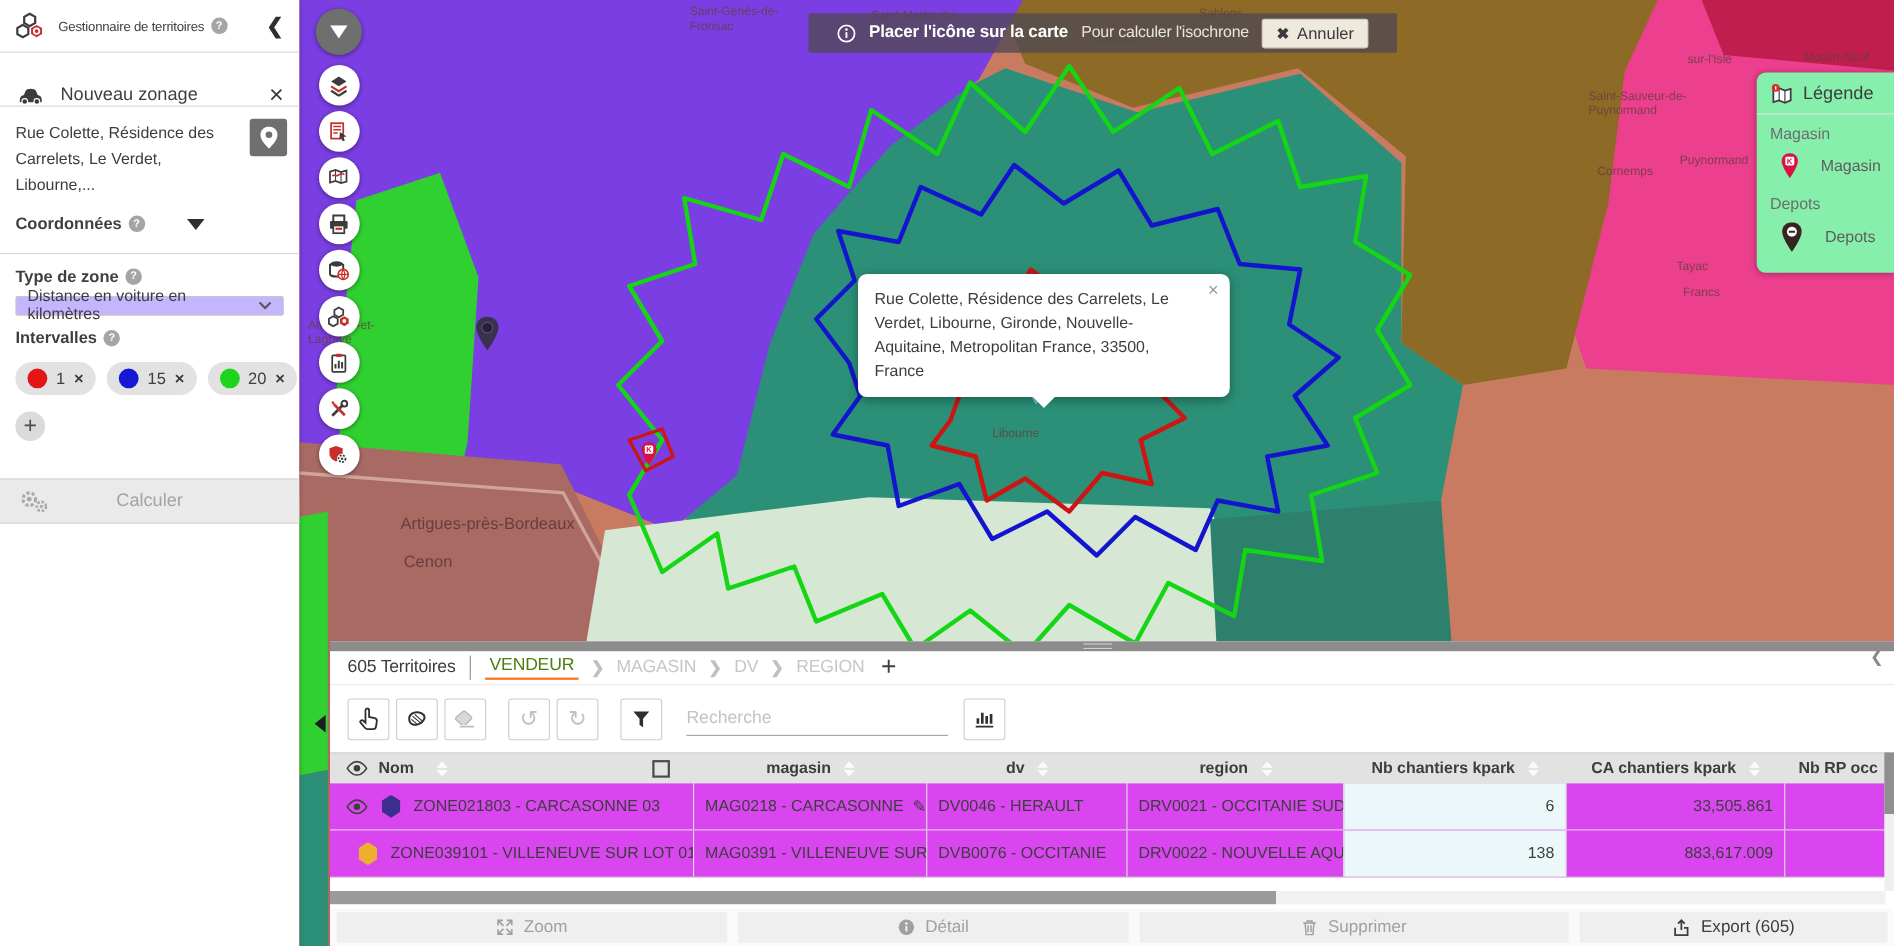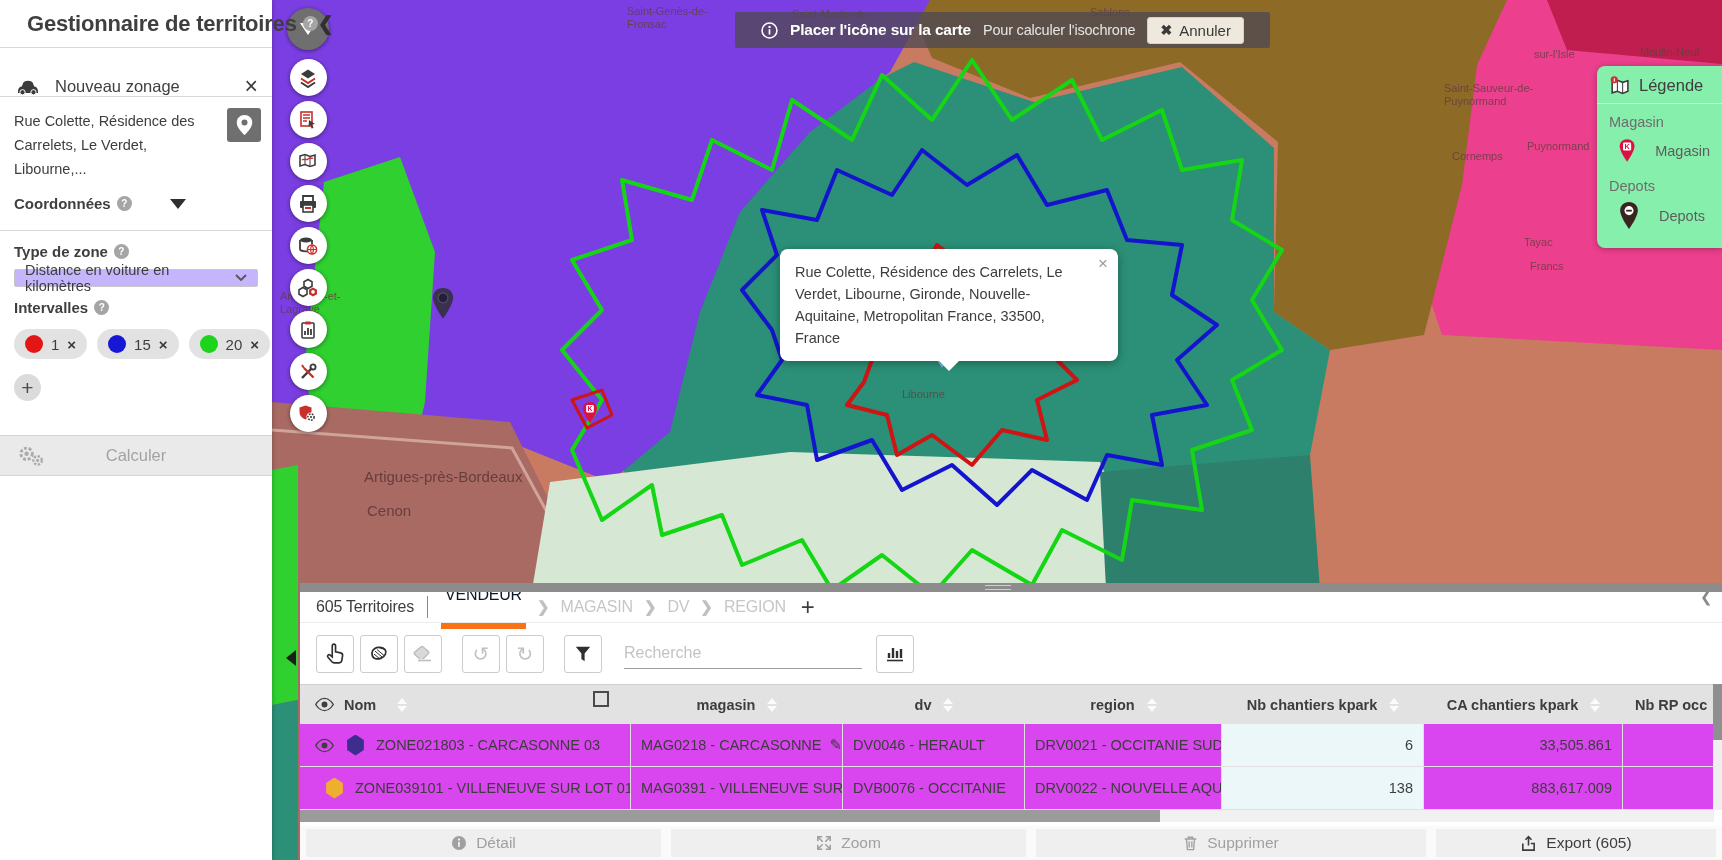--- a/index.html
+++ b/index.html
@@ -26,21 +26,21 @@
   #legend{position:absolute;left:1325px;top:66px;width:125px;background:#86efac;border-radius:8px 0 0 8px;box-shadow:0 1px 6px rgba(0,0,0,.3);z-index:11;padding-bottom:14px}
   #legend .lg-head{display:flex;align-items:center;gap:9px;padding:10px 12px 8px;border-bottom:1px solid #e2e2e2}
   #legend .lg-title{font-size:16.5px;color:#3d3d3d}
   #legend .lg-group{font-size:14.5px;color:#6d6d6d;padding:10px 12px 2px}
   #legend .lg-item{display:flex;align-items:center;gap:20px;padding:6px 12px 4px 22px;font-size:14.5px;color:#5d5d5d}
   
   .pin{position:absolute;z-index:9}
   
   #sidebar{position:absolute;left:0;top:0;width:272px;height:860px;background:#fff;z-index:30;box-shadow:1px 0 4px rgba(0,0,0,.2)}
   .sb-head{height:48px;display:flex;align-items:center;padding:0 14px;border-bottom:1px solid #d8d8d8}
-  .sb-head .t{font-size:22px;font-weight:bold;letter-spacing:-.2px;margin-left:13px;white-space:nowrap}
+  .sb-head .t{font-size:12px;font-weight:normal;letter-spacing:-.2px;margin-left:13px;white-space:nowrap}
   .help{display:inline-flex;width:15px;height:15px;border-radius:50%;background:#a5a5a5;color:#fff;font-size:10px;font-weight:bold;align-items:center;justify-content:center;margin-left:6px;flex:none;cursor:pointer}
   .help:before{content:"?"}
   .sb-collapse{margin-left:auto;font-size:19px;font-weight:bold;color:#2f2f2f;cursor:pointer}
   .sb-collapse:before{content:"❮"}
   .sb-row2{height:49px;display:flex;align-items:flex-end;padding:0 14px;border-bottom:1px solid #d8d8d8}
   .sb-row2 .t{font-size:16.5px;margin-left:13px}
   .sb-close{margin-left:auto;font-size:23px;color:#3a3a3a;cursor:pointer;line-height:20px}
   .sb-close:before{content:"×"}
   .addr-wrap{position:relative;padding:12px 14px 4px;min-height:72px}
   .addr{width:198px;font-size:14.5px;line-height:24px;color:#3d3d3d;cursor:text}
@@ -63,34 +63,34 @@
   #calc-btn .t{position:absolute;left:0;right:0;text-align:center;color:#a3a3a3;font-size:16.5px}
   #create-btn{margin-top:12px;height:36px;background:#e3e3e3;border-radius:2px;display:flex;align-items:center;justify-content:center;color:#a3a3a3;font-size:15px;cursor:default}
   
   #panel{position:absolute;left:300px;top:583px;width:1422px;height:277px;background:#fff;z-index:20}
   #resize-bar{height:9px;background:#8c8c8c;position:relative;cursor:row-resize}
   #resize-bar .grip{position:absolute;left:685px;top:2px;width:26px;height:5px;border-top:1px solid #cfcfcf;border-bottom:1px solid #cfcfcf}
   #tabs-row{height:30px;display:flex;align-items:center;padding-left:16px;font-size:16px}
   #tabs-row .count{color:#3d3d3d;letter-spacing:-.2px}
   #tabs-row .vsep{width:1px;height:22px;background:#8a8a8a;margin:0 13px}
   .tab{letter-spacing:-.2px;cursor:pointer}
-  .tab.active{color:#0f172a;border-bottom:6px solid #f97316;padding:0 4px 19px}
+  .tab.active{color:#4d7c0f;border-bottom:2px solid #f97316;padding:0 4px 2px}
   .tab.idle{color:#c6c6c6}
   .tab-sep{color:#c0c0c0;font-size:15px;font-weight:bold;margin:0 11px}
   .tab-sep:before{content:"❯"}
   #tab-add{color:#3d3d3d;font-size:24px;margin-left:15px;cursor:pointer;line-height:20px}
   #tab-add:before{content:"+"}
   #tools-row{height:62px;display:flex;align-items:center;padding-left:16px;border-top:1px solid #ececec}
   .tool{width:38px;height:38px;border:1px solid #ccc;border-radius:3px;background:#fff;display:flex;align-items:center;justify-content:center;cursor:pointer;margin-right:6px}
   .tool.gap{margin-left:14px}
   .tool .uglyph{font-size:20px;color:#c2c2c2;line-height:1}
   #search{margin-left:16px;width:238px;border:none;border-bottom:1px solid #9e9e9e;font-size:16px;height:30px;outline:none;color:#3d3d3d;font-family:"Liberation Sans",sans-serif}
   #search::placeholder{color:#c3c3c3}
   
-  #thead{height:40px;background:#e2e2e2;border-top:1px solid #cfcfcf;display:flex;align-items:center;font-size:14.5px;font-weight:bold;color:#3d3d3d;position:relative}
+  #thead{height:28px;background:#e2e2e2;border-top:1px solid #cfcfcf;display:flex;align-items:center;font-size:14.5px;font-weight:bold;color:#3d3d3d;position:relative}
   .th,.td{display:flex;align-items:center;height:100%}
   .c1{width:331px}.c2{width:212px}.c3{width:182px}.c4{width:197px}.c5{width:202px}.c6{width:199px}.c7{flex:1}
   .th.center{justify-content:center}
   .sort{display:inline-flex;flex-direction:column;gap:2px;margin-left:12px;cursor:pointer}
   .sort i{display:block;width:0;height:0;border-left:5px solid transparent;border-right:5px solid transparent}
   .sort .up{border-bottom:6px solid #fbfbfb}
   .sort .dn{border-top:6px solid #fbfbfb}
   #hdr-checkbox{position:absolute;left:293px;top:6px;width:16px;height:16px;border:2px solid #4a4a4a;background:transparent;cursor:pointer}
   .trow{height:43px;display:flex;border-bottom:1px solid #e0e0e0;font-size:14.5px;color:#3d3d3d;cursor:pointer;background:#d946ef}
   .td{border-right:1px solid #e0e0e0;padding:0 10px;overflow:hidden;white-space:nowrap}
@@ -560,34 +560,34 @@
   </div>
 
   <div id="hscroll">
       <div class="thumb"></div>
     </div>
   <div id="vscroll">
       <div class="thumb"></div>
     </div>
 
   <div id="pfooter">
+    <div class="fbtn b2">
+      <svg width="16" height="16" viewBox="0 0 18 18">
+          <path d="M2 7V2h5M11 2h5v5M16 11v5h-5M7 16H2v-5M3 3l4.5 4.5M15 3l-4.5 4.5M15 15l-4.5-4.5M3 15l4.5-4.5" stroke="#a0a0a0" stroke-width="1.7" fill="none"></path>
+        </svg>
+      <span>Zoom</span>
+    </div>
     <div class="fbtn b1">
       <svg width="16" height="16" viewBox="0 0 16 16">
           <circle cx="8" cy="8" r="7" fill="#a0a0a0"></circle>
           <rect x="7.2" y="6.8" width="1.6" height="5" fill="#fafafa"></rect>
           <circle cx="8" cy="4.6" r="1.1" fill="#fafafa"></circle>
         </svg>
       <span>Détail</span>
     </div>
-    <div class="fbtn b2">
-      <svg width="16" height="16" viewBox="0 0 18 18">
-          <path d="M2 7V2h5M11 2h5v5M16 11v5h-5M7 16H2v-5M3 3l4.5 4.5M15 3l-4.5 4.5M15 15l-4.5-4.5M3 15l4.5-4.5" stroke="#a0a0a0" stroke-width="1.7" fill="none"></path>
-        </svg>
-      <span>Zoom</span>
-    </div>
     <div class="fbtn b3">
       <svg width="15" height="16" viewBox="0 0 16 18">
           <path d="M1.5 4.5h13M5.5 4.5v-2h5v2M3.5 4.5l1 12h7l1-12M6.5 7v7M9.5 7v7" stroke="#a0a0a0" stroke-width="1.5" fill="none"></path>
         </svg>
       <span>Supprimer</span>
     </div>
     <div class="fbtn b4">
       <svg width="17" height="17" viewBox="0 0 18 18">
           <path d="M9 11V2M5.8 5 9 1.8 12.2 5" stroke="#3d3d3d" stroke-width="1.7" fill="none"></path>
           <path d="M3 9v7h12V9h-3.5" stroke="#3d3d3d" stroke-width="1.7" fill="none"></path>

